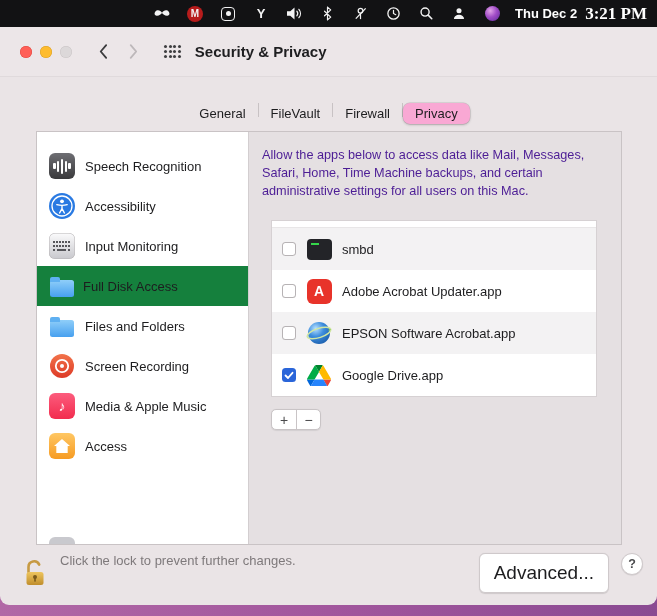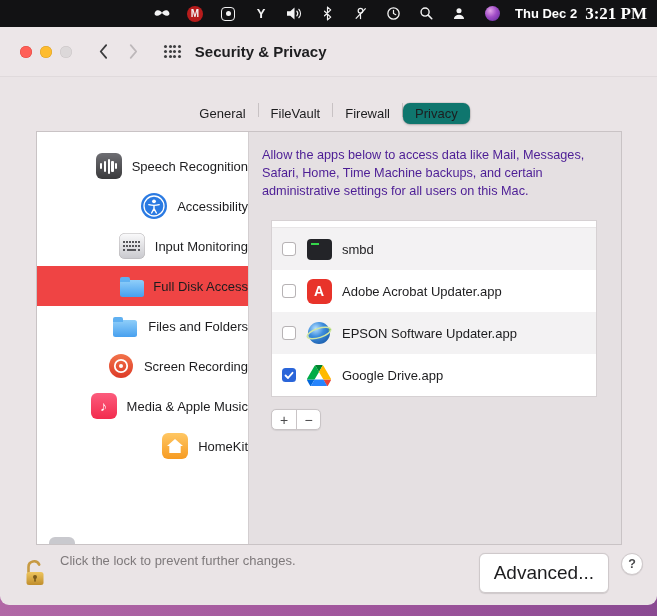--- a/index.html
+++ b/index.html
@@ -47,32 +47,32 @@
     border:1px solid #d9d3d5; border-radius:6px; display:flex; align-items:center;
     padding:0 6px; gap:5px; }
   .searchbox input { border:none; outline:none; background:transparent; width:100%;
     font-size:13px; color:#333; font-family:"Liberation Sans", sans-serif; }
   .searchbox input::placeholder { color:#979294; }
 
   
   .tabs { position:absolute; top:76px; left:0; right:0; height:24px;
     display:flex; align-items:flex-start; justify-content:center; }
   .tab { font-size:13px; color:#1d1d1f; padding:3px 12px; border-radius:7px; cursor:default; }
-  .tab.active { background:#0f766e;
+  .tab.active { background:#f9a8d4;
     box-shadow:0 0 0 0.5px rgba(0,0,0,.14), 0 1px 2.5px rgba(0,0,0,.22); }
   .tabsep { width:1px; height:14px; background:#c8c2c4; }
 
   
   .content { position:absolute; top:104px; left:36px; width:586px; bottom:60px;
     border:1px solid #c9c3c5; display:flex; background:#fff; }
   .sidebar { width:222px; background:#fff; border-right:1px solid #d3ced0;
     padding-top:14px; position:relative; overflow:hidden; }
   .srow { height:40px; display:flex; align-items:center; gap:10px; padding-left:12px;
-    font-size:13px; color:#1d1d1f; cursor:default;justify-content:flex-end; }
-  .srow.selected { background:#ef4444;gap:8px; }
+    font-size:13px; color:#1d1d1f; cursor:default; }
+  .srow.selected { background:#15803d;gap:8px; }
   .sic { width:26px; height:26px; flex:none; display:flex; align-items:center; justify-content:center; }
   .icsq { width:26px; height:26px; border-radius:6px; display:flex; align-items:center; justify-content:center; }
   .ic-dark { background:linear-gradient(180deg,#6e6e73,#3a3a3c); }
   .bars { display:flex; align-items:center; gap:1.6px; }
   .bars i { width:2.2px; background:#fff; border-radius:1px; display:block; }
   .bars i:nth-child(1){height:6px;} .bars i:nth-child(2){height:11px;}
   .bars i:nth-child(3){height:15px;} .bars i:nth-child(4){height:11px;}
   .bars i:nth-child(5){height:6px;}
   .ic-blue-circle { border-radius:50%; background:#2a7ae2; }
   .ic-kbd { background:linear-gradient(180deg,#fbfbfc,#c8c8cd); box-shadow:inset 0 0 0 0.5px #b6b3b5; }
@@ -346,21 +346,21 @@
         </div>
 
         <div class="srow">
           <span class="sic">
             <span class="icsq ic-home">
               <svg width="18" height="16" viewBox="0 0 20 18">
                   <path d="M10 1 L19 9 h-2.6 v8 H3.6 V9 H1 Z" fill="#fff"></path>
                 </svg>
             </span>
           </span>
-          <span>HomeKit</span>
+          <span>Access</span>
         </div>
 
 
         <span class="partial-ic"></span>
       </div>
 
       <div class="pane">
         <p class="desc">Allow the apps below to access data like Mail, Messages, Safari, Home, Time Machine backups, and certain administrative settings for all users on this Mac.</p>
 
         <div class="applist">
@@ -384,21 +384,21 @@
 
           <div class="lrow alt">
             <span class="cb"></span>
             <span class="appic">
               <svg width="26" height="26" viewBox="0 0 26 26">
                   <circle cx="13" cy="13" r="11" fill="url(#gearth)"></circle>
                   <ellipse cx="13" cy="13" rx="12.3" ry="4.6" fill="none" stroke="#cfe6a4" stroke-width="1.5" transform="rotate(-18 13 13)"></ellipse>
                   <path d="M23 8.5 l2.2 1.2 -2.6 1.4 z" fill="#8fd14f"></path>
                 </svg>
             </span>
-            <span class="appname">EPSON Software Updater.app</span>
+            <span class="appname">EPSON Software Acrobat.app</span>
           </div>
 
           <div class="lrow">
             <span class="cb checked">
               <svg width="10" height="9" viewBox="0 0 10 9">
                   <polyline points="1.5,4.5 4,7 8.5,1.8" fill="none" stroke="#fff" stroke-width="1.8" stroke-linecap="round" stroke-linejoin="round"></polyline>
                 </svg>
             </span>
             <span class="appic">
               <svg width="24" height="21.5" viewBox="0 0 87.3 78">

